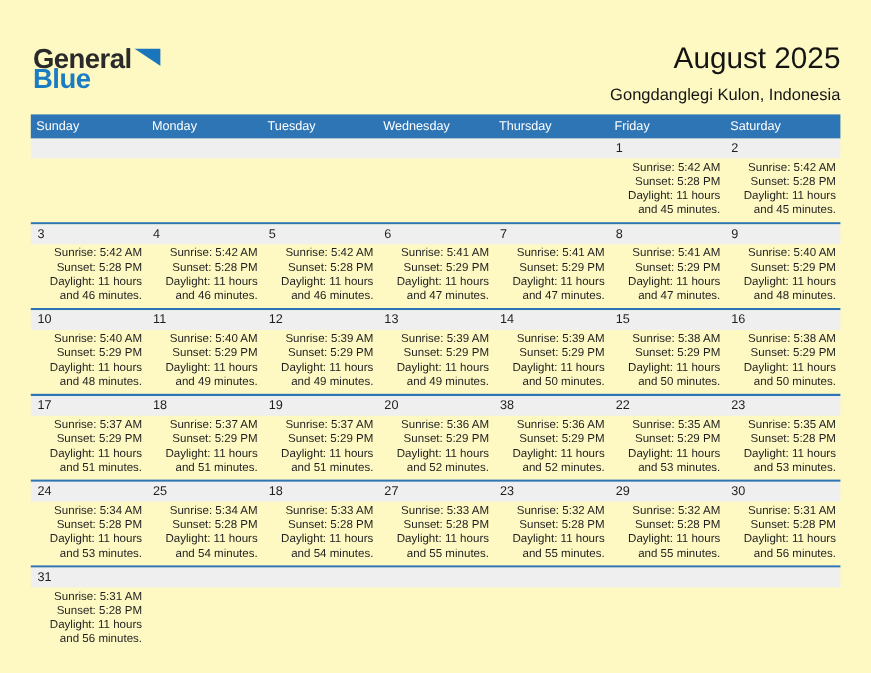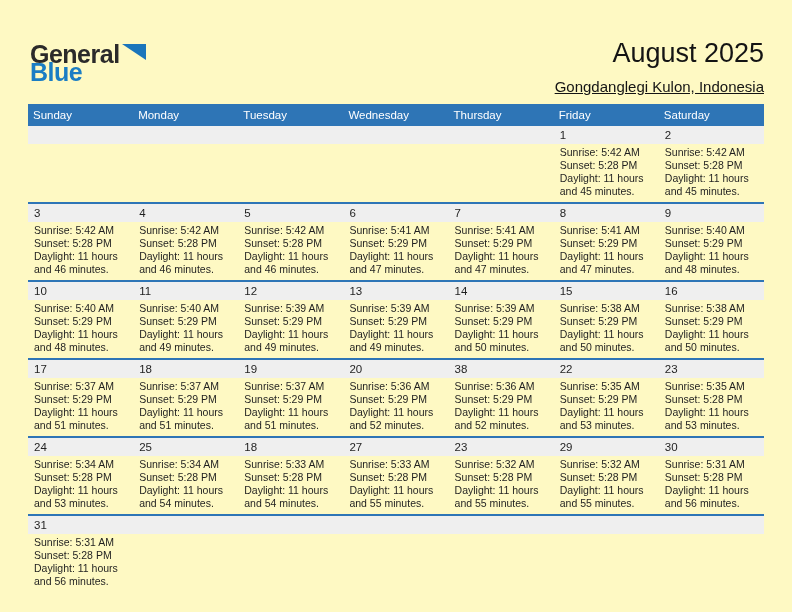--- a/index.html
+++ b/index.html
@@ -10,32 +10,32 @@
   
   .logo { position:absolute; left:30px; top:42px; line-height:1; }
   .logo-row1 { display:flex; align-items:flex-start; }
   .logo-general { font-size:25px; font-weight:600; color:#2b2a2a; letter-spacing:-0.5px; }
   .logo-tri { margin-left:2px; margin-top:2px; }
   .logo-blue { font-size:25px; font-weight:600; color:#1a7dc4; letter-spacing:-0.5px; margin-top:-7px; }
 
   
   .title-block { position:absolute; right:28px; top:38px; text-align:right;margin-left:48px; }
   .cal-title { font-size:27px; color:#141414; font-weight:400; }
-  .cal-subtitle { font-size:15px; color:#141414; font-weight:400; margin-top:9px;text-decoration:underline; }
+  .cal-subtitle { font-size:15px; color:#141414; font-weight:400; margin-top:9px; }
 
   
   .calendar { position:absolute; left:28px; top:104px; width:736px; }
   .weekday-row { display:flex; background:#2e75b6; height:22px; align-items:center; }
   .weekday-cell { flex:1 1 0; min-width:0; color:#ffffff; font-size:11.5px; padding-left:5px; }
 
   .week { }
   .week.with-sep { border-bottom:2px solid #2e75b6; }
   .day-strip { display:flex; background:#efefef; height:18px; align-items:center; }
   .day-num { flex:1 1 0; min-width:0; font-size:11.5px; color:#1f1f1f; padding-left:6px; }
-  .details { display:flex; min-height:55px; }
+  .details { display:flex; min-height:55px;text-align:right; }
   .day-cell { flex:1 1 0; min-width:0; padding:2px 4px 4px 6px; }
   .line { font-size:10.5px; line-height:13px; color:#1f1f1f; white-space:nowrap; }
 </style>
 </head>
 <body>
 
 <div class="page">
 
   <div class="logo">
     <div class="logo-row1">

